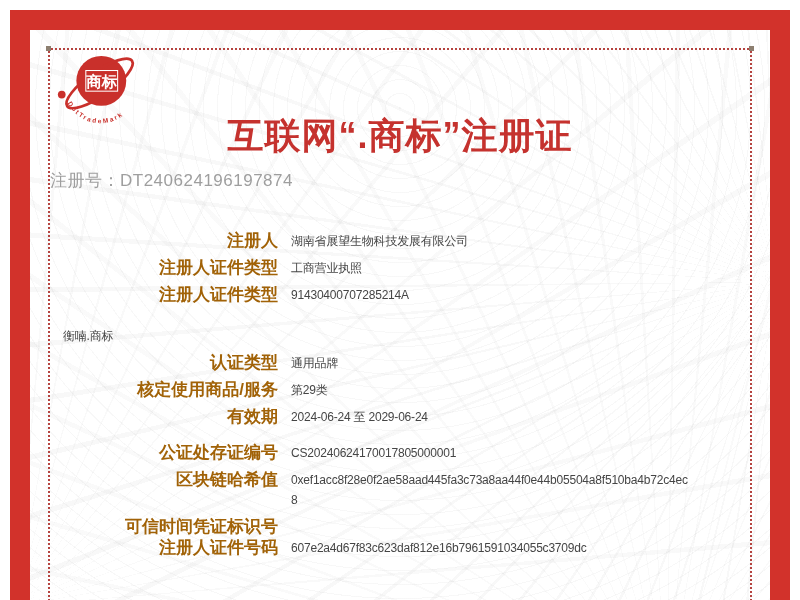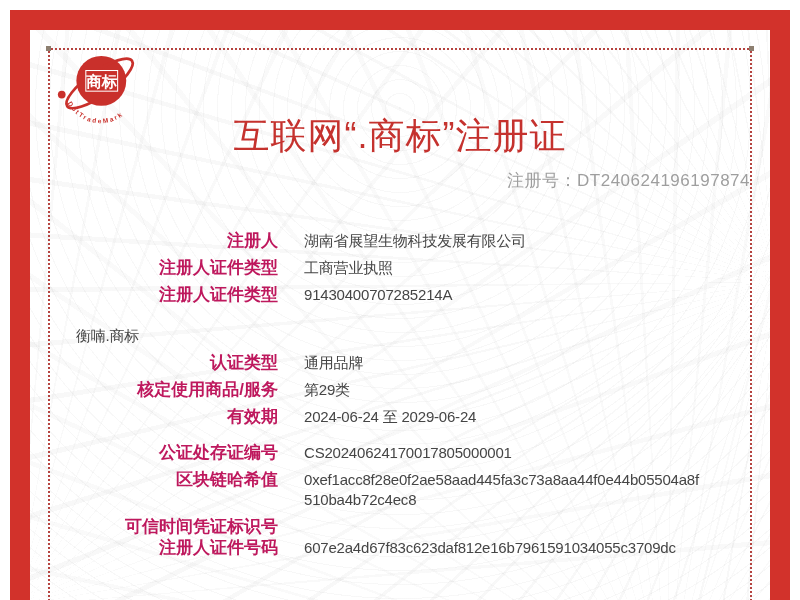--- a/index.html
+++ b/index.html
@@ -36,36 +36,36 @@
   }
   .dotted::before{left:-4px;}
   .dotted::after{right:-4px;}
 
   .content{position:absolute;top:50px;left:50px;right:50px;}
 
   .logo{position:absolute;left:4px;top:-8px;width:86px;height:88px;}
 
   .title{
     margin-top:64px;text-align:center;
-    font-size:36px;line-height:1.2;font-weight:normal;color:#c5322e;
+    font-size:36px;line-height:1.2;font-weight:bold;color:#c5322e;
     letter-spacing:1px;
   }
   .regno{
-    margin-top:12px;text-align:right;
+    margin-top:12px;text-align:left;
     font-size:17px;color:#9e9e9e;letter-spacing:0.5px;
   }
   .fields{margin-top:39px;}
   .row{display:flex;margin-bottom:7px;}
   .row .label{
     width:228px;flex:none;text-align:right;
-    font-size:17px;line-height:20px;font-weight:bold;color:#be185d;
+    font-size:17px;line-height:20px;font-weight:bold;color:#a16207;
   }
   .row .value{
-    margin-left:26px;width:398px;
-    font-size:15px;line-height:20px;color:#454545;
+    margin-left:13px;width:398px;
+    font-size:12px;line-height:20px;color:#454545;
     word-break:break-all;letter-spacing:-0.2px;
   }
   .g2{margin-top:21px;}
   .g3{margin-top:16px;}
   .g4{margin-top:6px;}
   .g5{margin-top:-6px;}
 </style>
 </head>
 <body>
 

